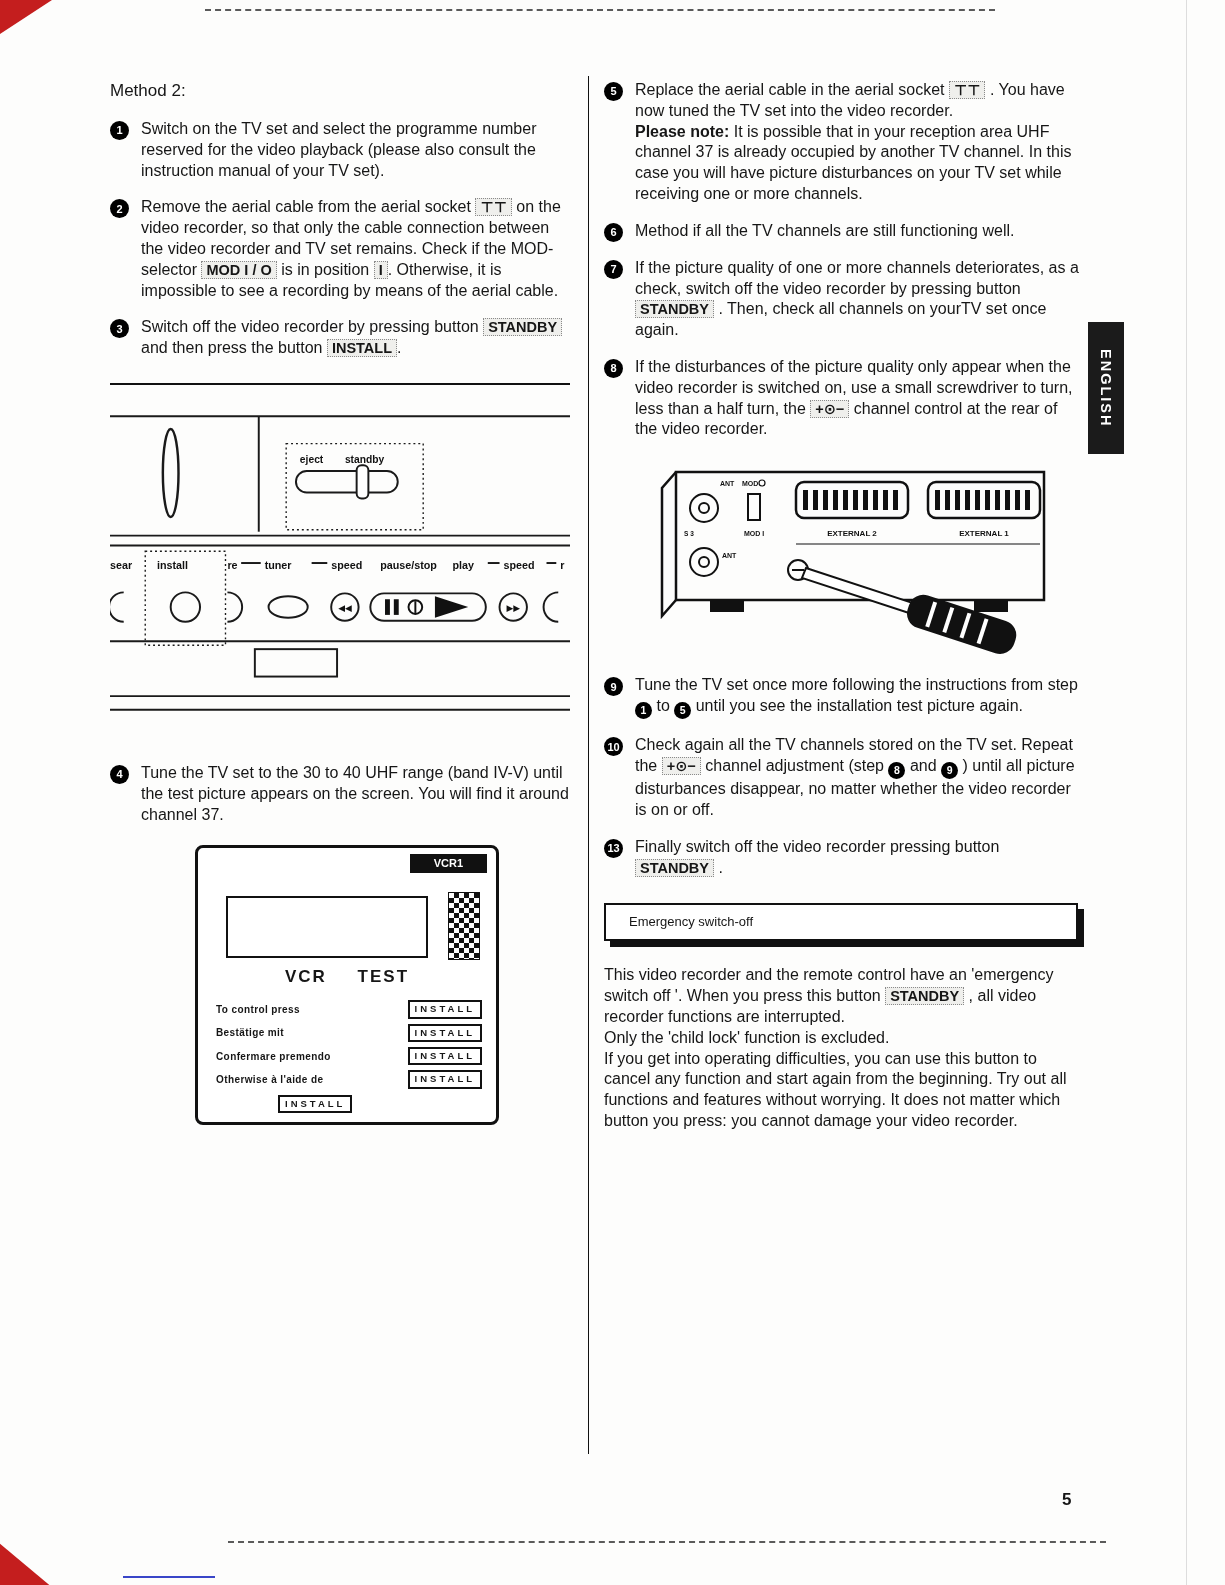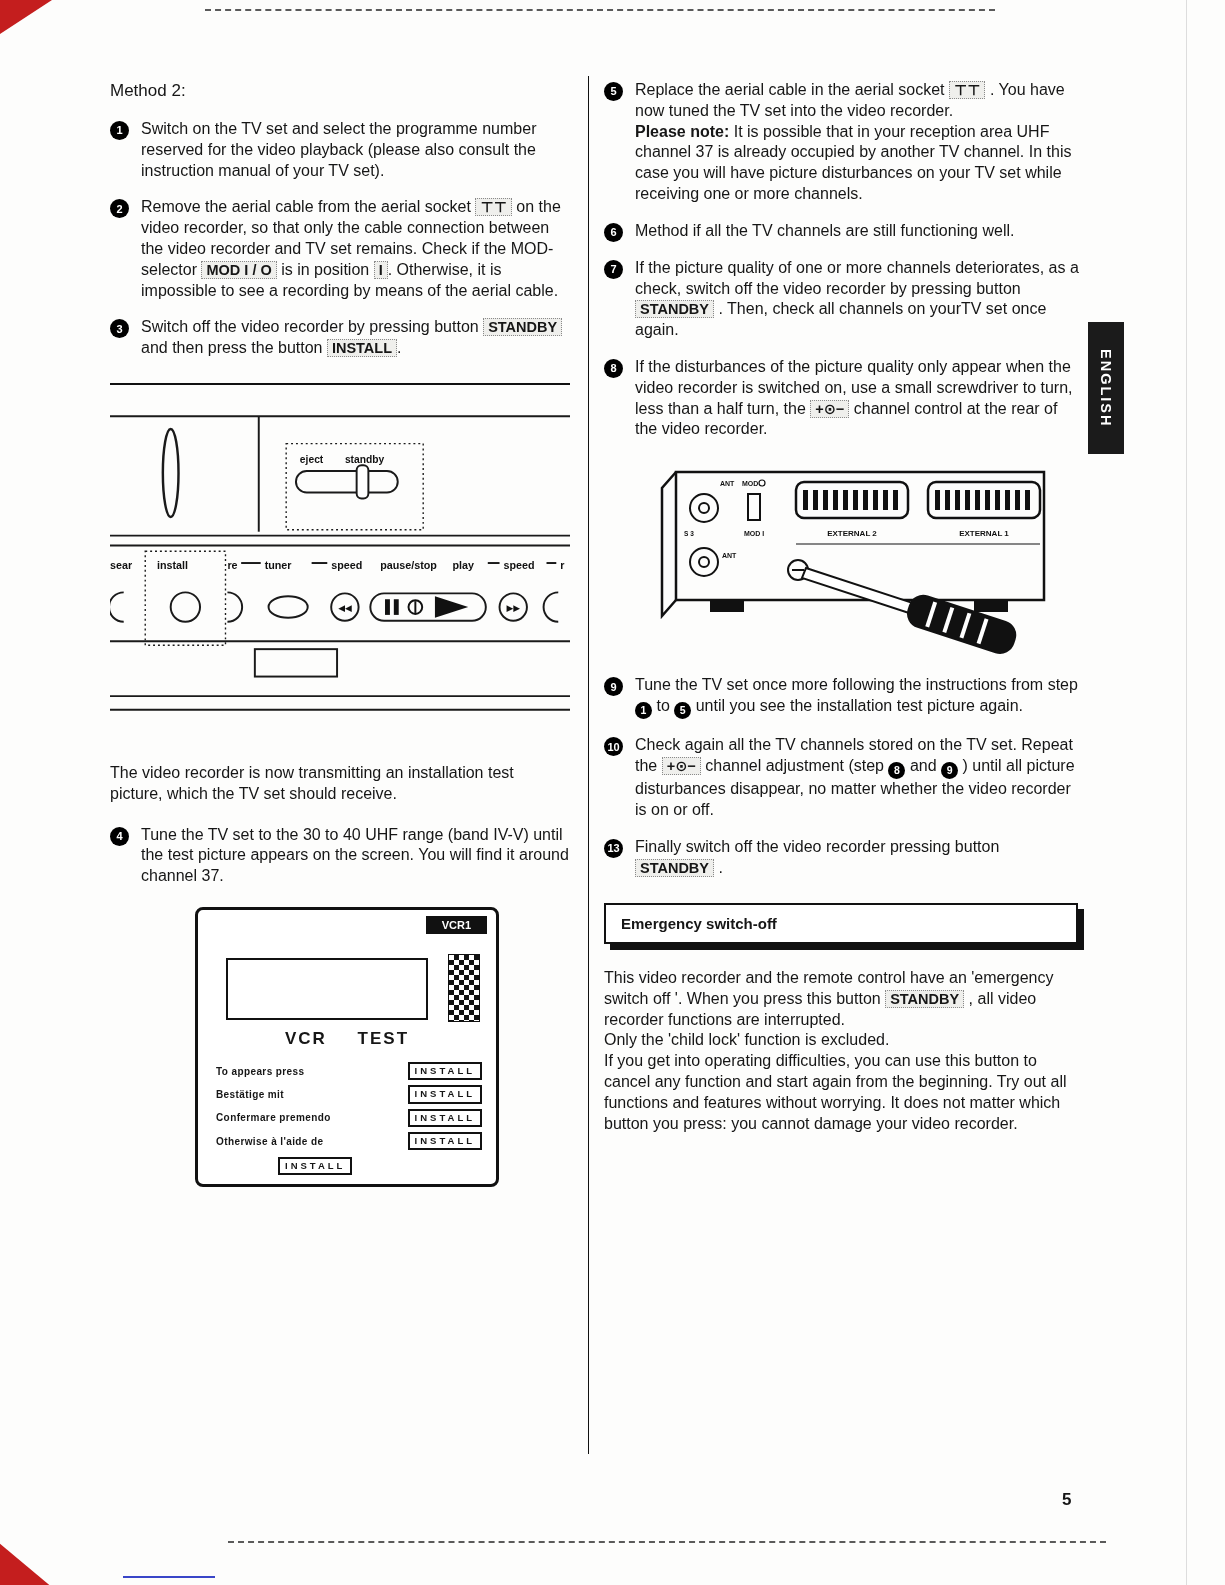--- a/index.html
+++ b/index.html
@@ -36,34 +36,34 @@
   .bold{font-weight:bold;}
   .inline-num{display:inline-flex;width:17px;height:17px;border-radius:50%;background:#000;color:#fff;
               font-size:10.5px;font-weight:bold;align-items:center;justify-content:center;vertical-align:-3px;}
   .rule{border-top:2px solid #111;margin:24px 0 18px 0;}
   .front-panel{display:block;margin:0 0 38px 0;}
   .rear-panel{display:block;margin:10px 0 14px 44px;}
   
   .tv-screen{position:relative;width:298px;height:274px;border:3px solid #111;border-radius:8px;
              margin:20px 0 0 85px;background:#fff;}
   .tv-corner{position:absolute;top:6px;right:9px;background:#111;color:#fff;font-size:11px;
-             font-weight:bold;padding:2px 16px;}
+             font-weight:bold;padding:2px 24px;}
   .tv-box{position:absolute;top:48px;left:28px;width:198px;height:58px;border:2.5px solid #111;}
   .tv-checker{position:absolute;top:44px;right:16px;width:30px;height:66px;border:1px solid #111;
               background:repeating-conic-gradient(#111 0% 25%,#fff 0% 50%);background-size:10px 10px;}
   .tv-title{position:absolute;top:118px;left:0;right:0;text-align:center;font-weight:bold;
             font-size:17px;letter-spacing:2px;word-spacing:24px;}
   .tv-rows{position:absolute;top:152px;left:18px;right:14px;}
   .tv-row{display:flex;justify-content:space-between;align-items:center;margin-bottom:5px;}
   .tv-row-label{font-size:10px;font-weight:bold;letter-spacing:0.4px;}
   .tv-btn{border:2px solid #111;font-size:9.5px;font-weight:bold;letter-spacing:3px;padding:1px 5px;background:#fff;}
   .tv-bottom{position:absolute;bottom:9px;left:80px;}
   
-  .emergency-box{border:2.5px solid #111;box-shadow:6px 6px 0 #111;padding:9px 15px;
-                 font-weight:bold;font-size:15px;margin:24px 4px 24px 0;background:#fff;}
+  .emergency-box{border:2.5px solid #111;box-shadow:6px 6px 0 #111;padding:9px 23px;
+                 font-weight:normal;font-size:13px;margin:24px 4px 24px 0;background:#fff;}
   svg text{font-family:"Liberation Sans","DejaVu Sans",sans-serif;}
 </style>
 </head>
 <body>
 
 <div class="page">
 
   <div class="corner-red top"></div>
   <div class="corner-red bottom"></div>
   <div class="dash-line dash-top"></div>
@@ -141,35 +141,34 @@
         <text x="120" y="166">re</text>
         <text x="158" y="166">tuner</text>
         <text x="226" y="166">speed</text>
         <text x="276" y="166">pause/stop</text>
         <text x="350" y="166">play</text>
         <text x="402" y="166">speed</text>
         <text x="460" y="166">r</text>
       </g>
     </svg>
 
-    <p class="para">The video recorder is now transmitting an installation test picture, which the TV set should receive.</p>
 
     <div class="step">
       <span class="step-num">4</span>
       <div class="step-body">Tune the TV set to the 30 to 40 UHF range (band IV-V) until the test picture appears on the screen. You will find it around channel 37.</div>
     </div>
 
     <div class="tv-screen">
       <div class="tv-corner">VCR1</div>
       <div class="tv-box"></div>
       <div class="tv-checker"></div>
       <div class="tv-title">VCR TEST</div>
       <div class="tv-rows">
         <div class="tv-row">
-          <span class="tv-row-label">To appears press</span>
+          <span class="tv-row-label">To control press</span>
           <span class="tv-btn">INSTALL</span>
         </div>
         <div class="tv-row">
           <span class="tv-row-label">Bestätige mit</span>
           <span class="tv-btn">INSTALL</span>
         </div>
         <div class="tv-row">
           <span class="tv-row-label">Confermare premendo</span>
           <span class="tv-btn">INSTALL</span>
         </div>

